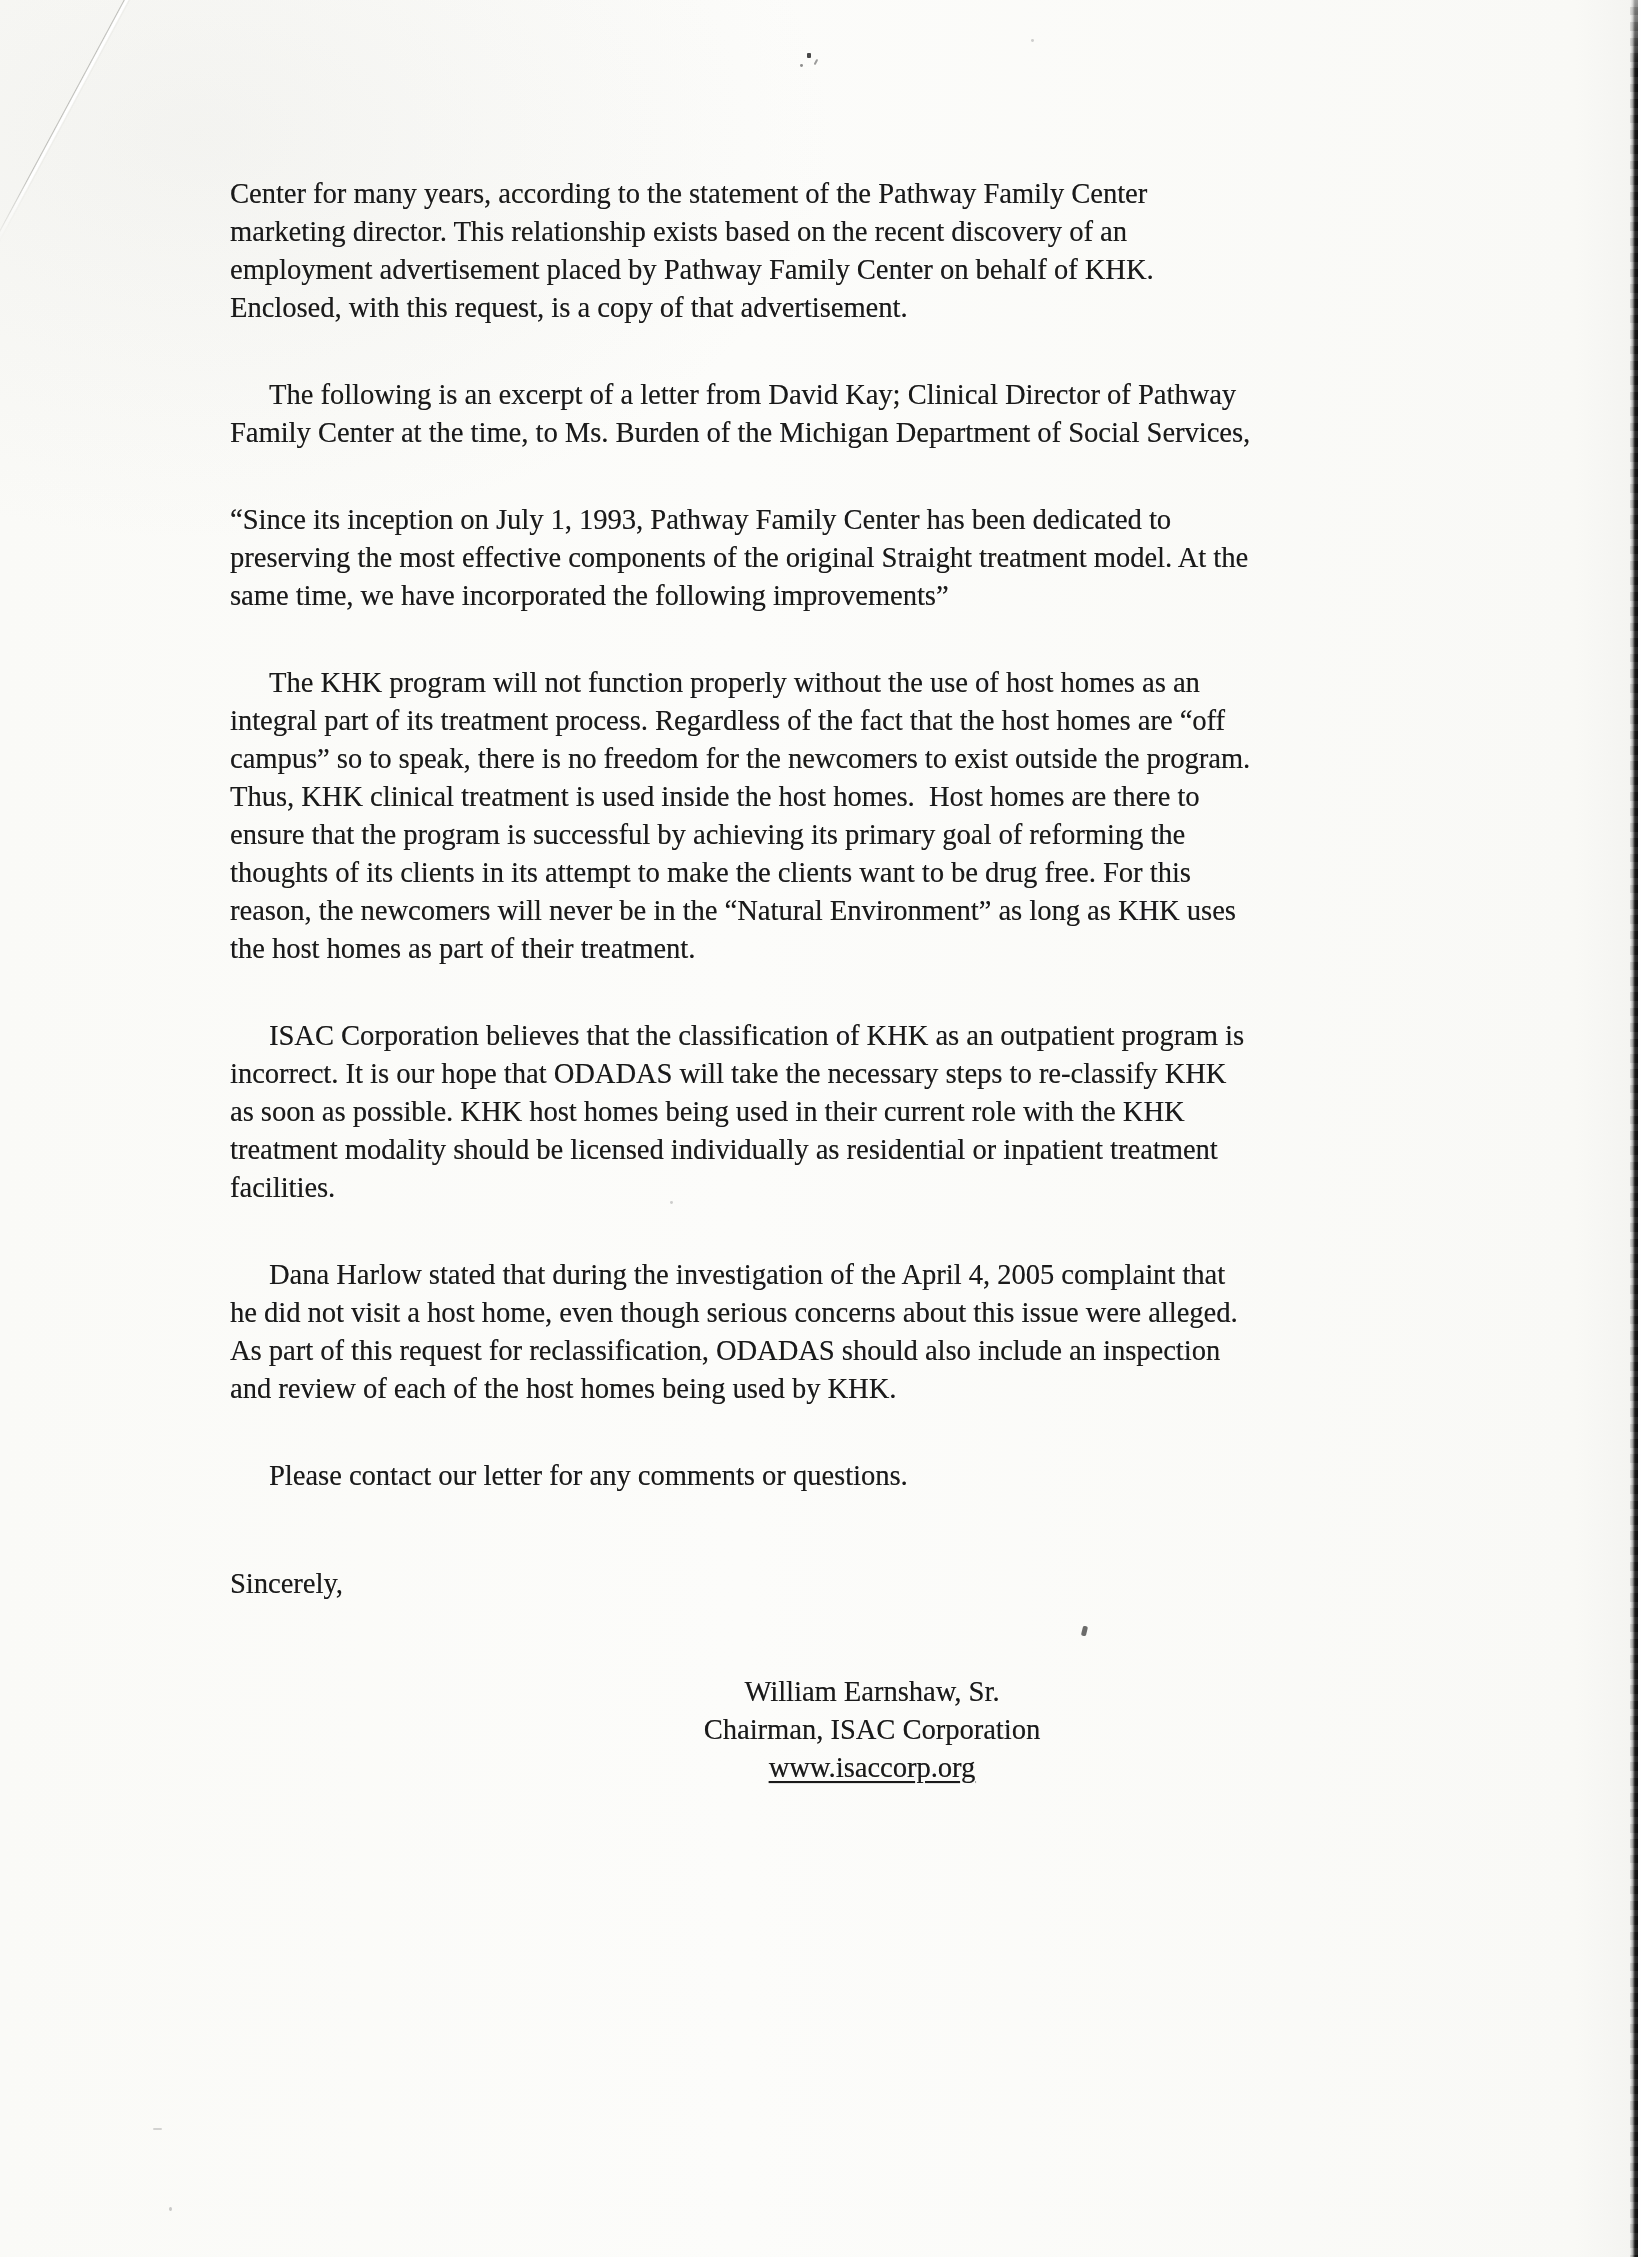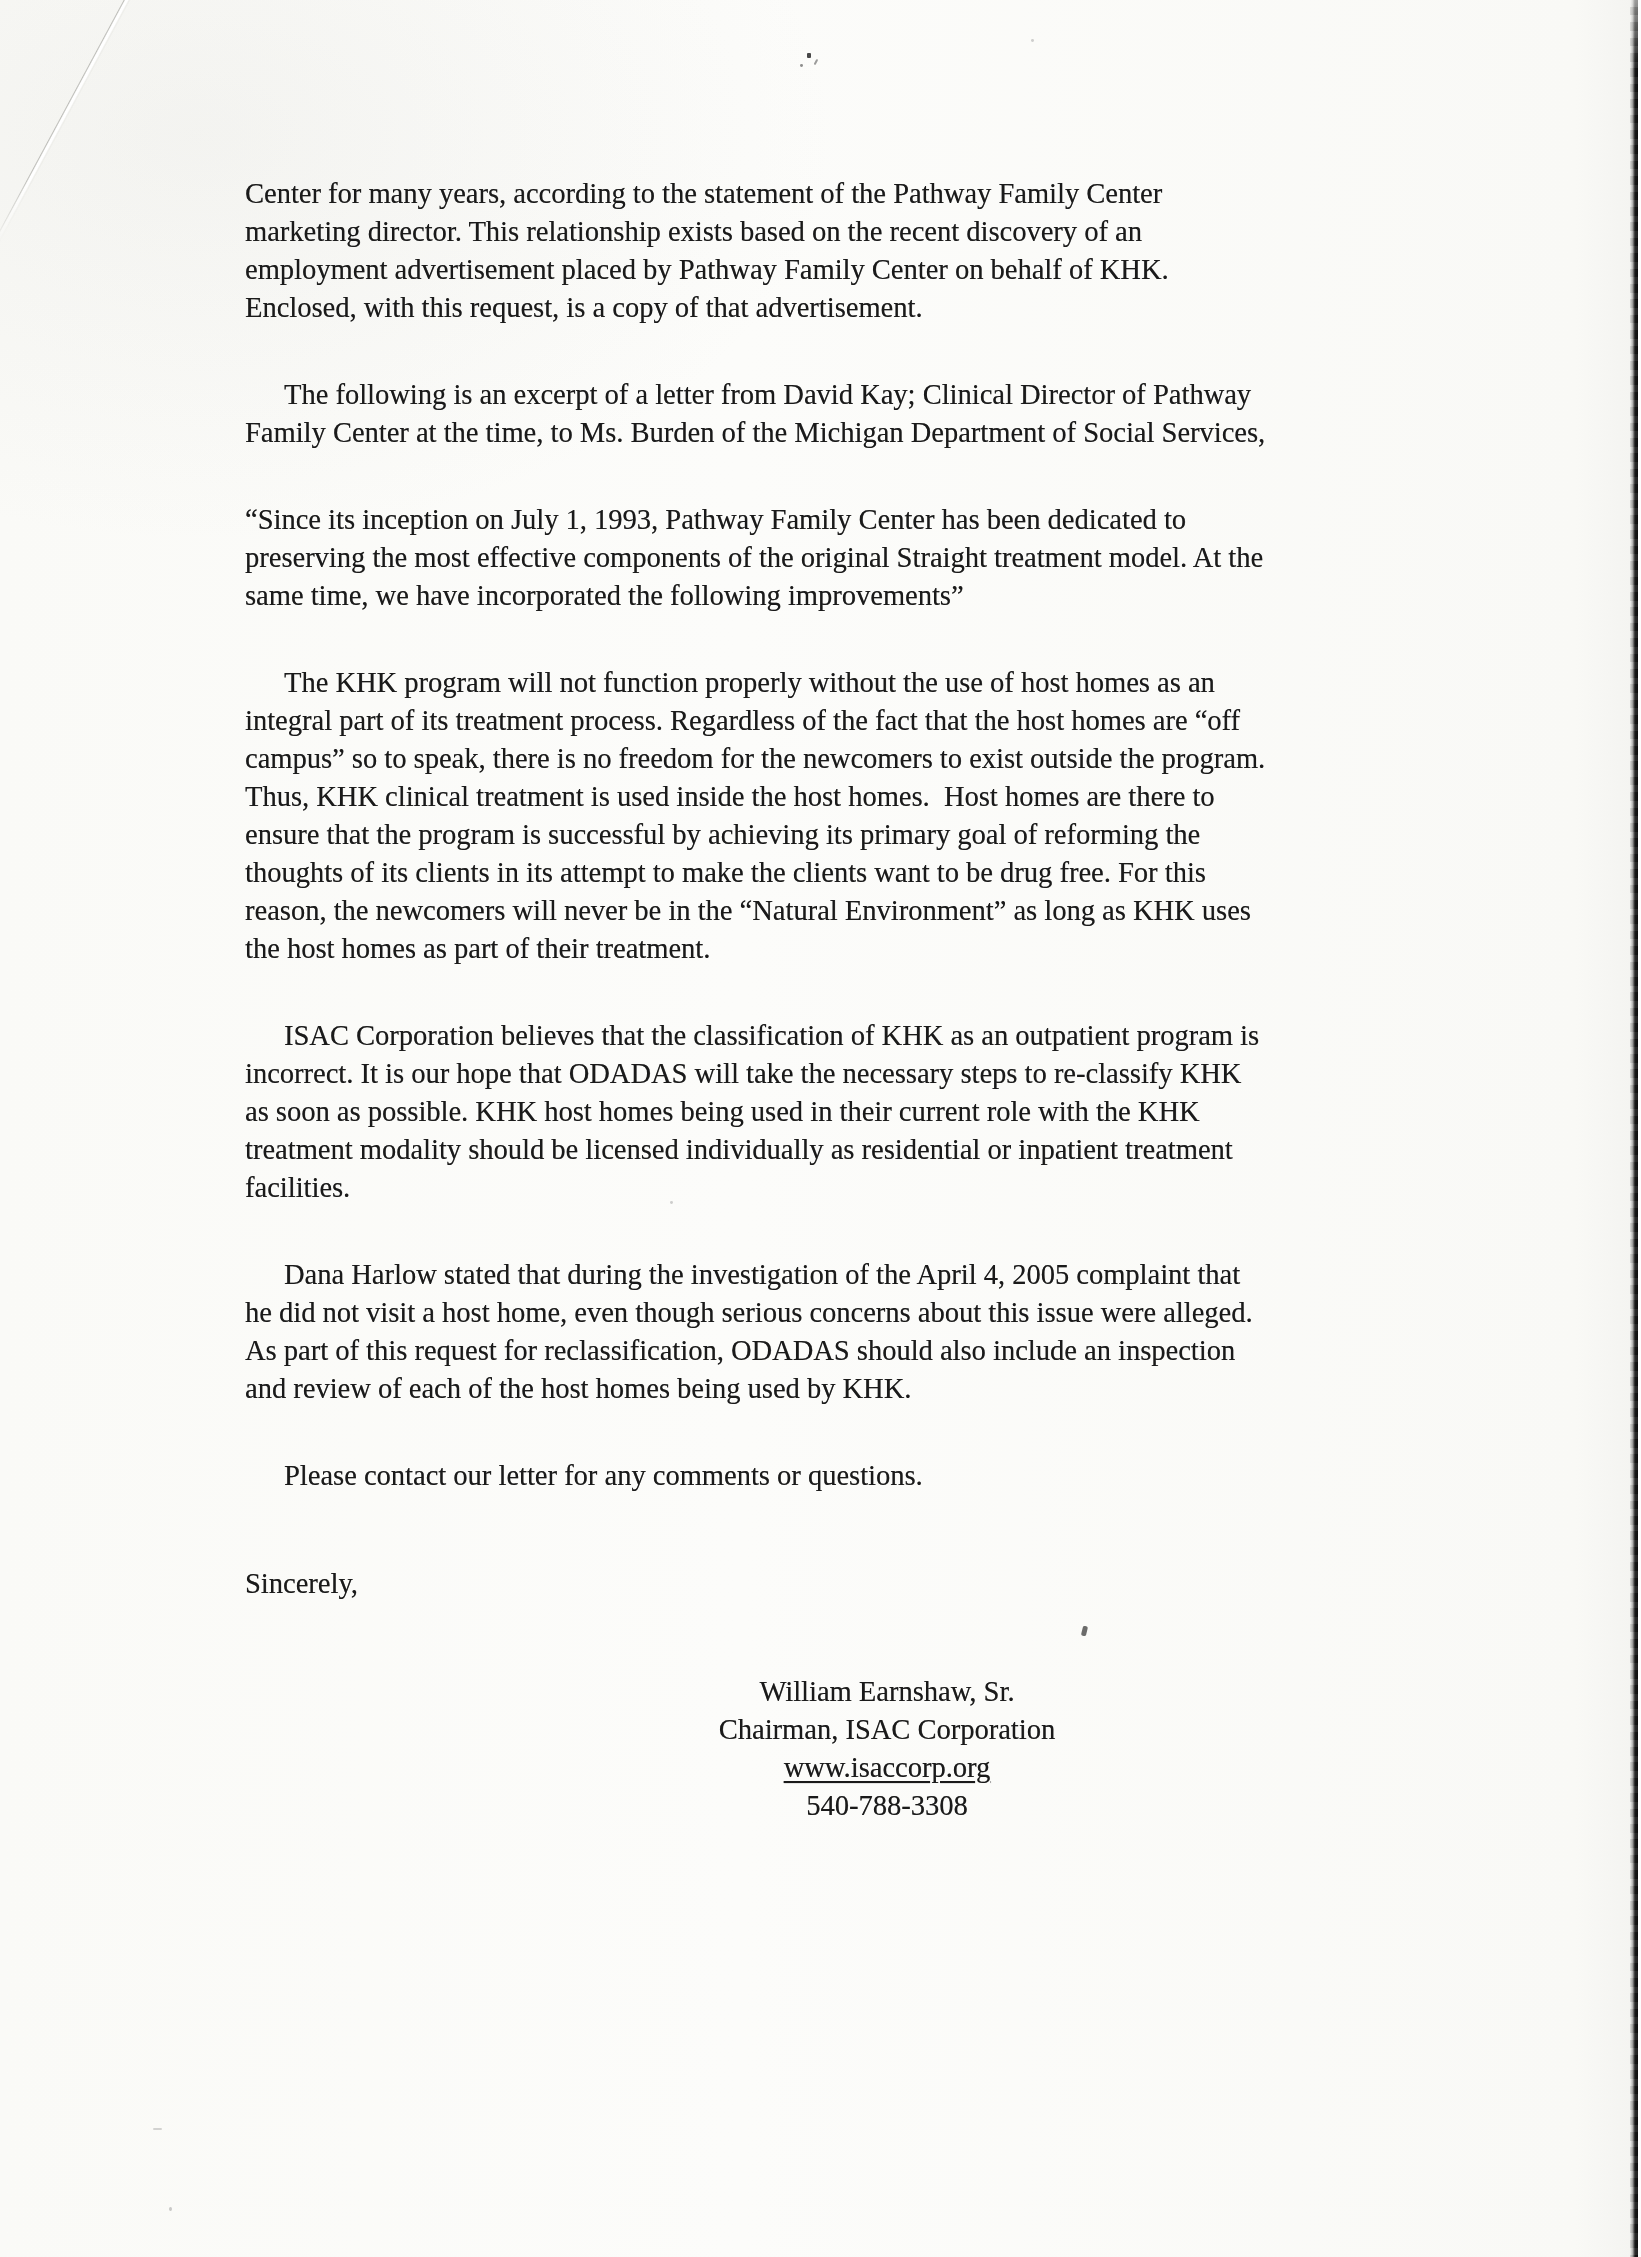--- a/index.html
+++ b/index.html
@@ -10,21 +10,21 @@
     font-family: "Liberation Serif", "DejaVu Serif", serif;
     background:
       radial-gradient(1062px 676px at 12% 6%, rgba(205,205,200,0.16), rgba(205,205,200,0) 60%),
       linear-gradient(90deg, #fafaf7 0%, #fcfcfa 45%, #f9f9f6 96%, #f3f3f0 100%),
       #fbfbf9;
   }
 
   
   .content {
     position: absolute;
-    left: 245px; top: 175px;
+    left: 230px; top: 175px;
     width: 1284px;
     color: var(--ink, #1a1a1a);
     font-size: 28.5px;
     line-height: 38px;
     text-shadow: 0.2px 0.2px 0.6px rgba(25,25,25,0.55);
   }
   .line { white-space: pre; }
   .para + .para { margin-top: 49px; }
   .first-indent { padding-left: 39px; }
   .closing { margin-top: 70px; }
@@ -131,21 +131,20 @@
           <div class="line first-indent">Please contact our letter for any comments or questions.</div>
         </div>
       </div>
 
     <div class="closing line">Sincerely,</div>
 
     <div class="signature">
       <div class="line">William Earnshaw, Sr.</div>
       <div class="line">Chairman, ISAC Corporation</div>
       <div class="line website">www.isaccorp.org</div>
-      <div class="line">540-788-3308</div>
     </div>
   </div>
 
   <div class="speck s1"></div>
   <div class="speck s2"></div>
   <div class="speck s3"></div>
   <div class="speck s4"></div>
   <div class="speck s5"></div>
   <div class="speck s6"></div>
   <div class="speck s7"></div>

